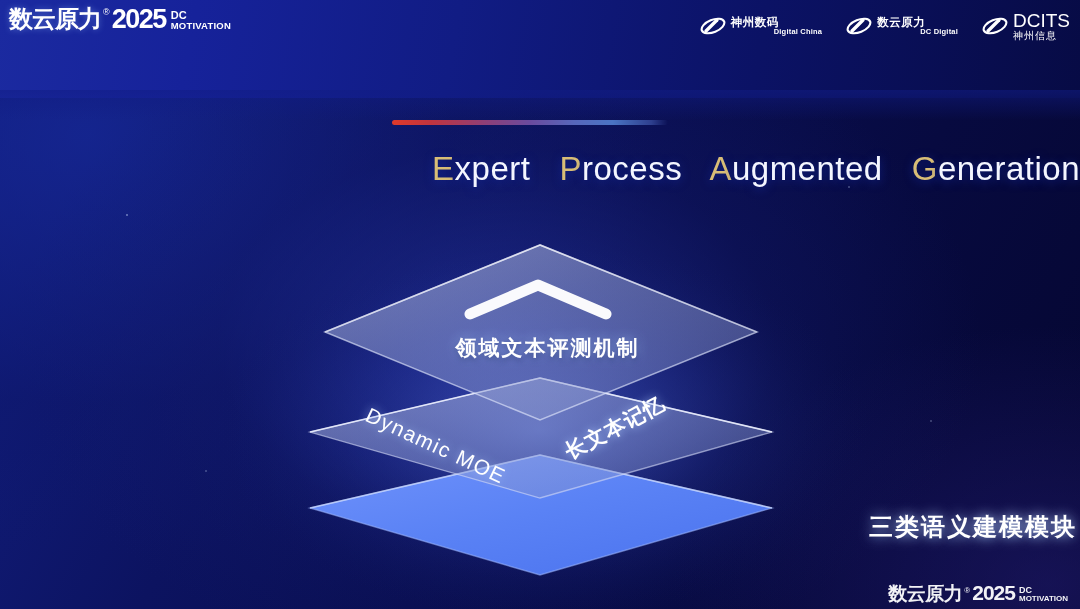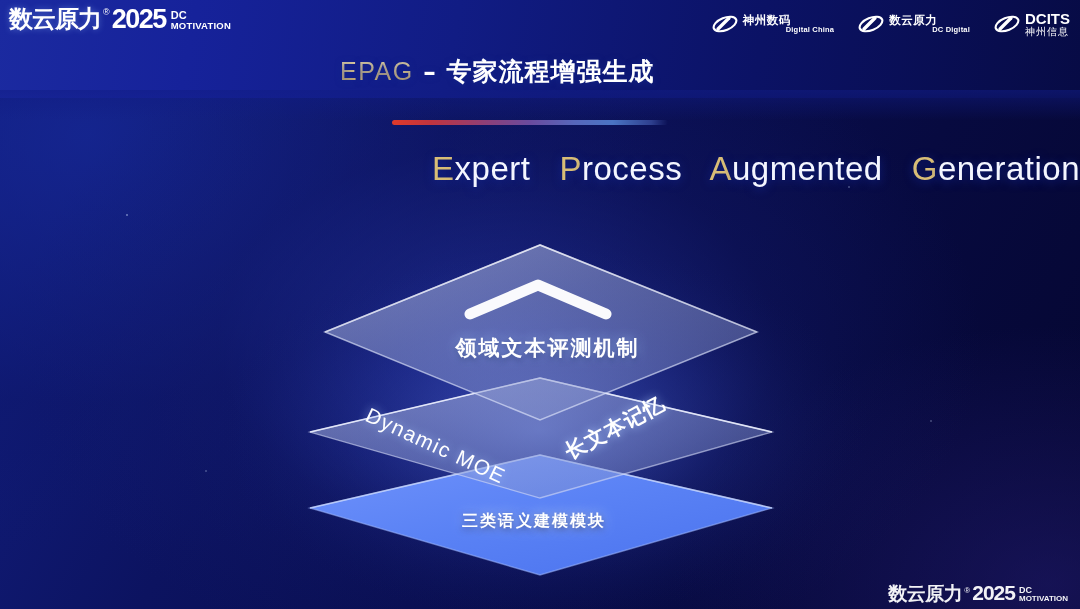--- a/index.html
+++ b/index.html
@@ -65,21 +65,21 @@
     font-family:"Liberation Sans",sans-serif; font-weight:400; letter-spacing:1.5px;
   }
   
   .logos { position:absolute; top:11px; right:10px; display:flex; gap:24px; align-items:center; }
   .logo { display:flex; align-items:center; gap:5px; }
   .swoosh { width:26px; height:22px; position:relative; flex:none; }
   .swoosh svg { display:block; }
   .logo-txt { display:flex; flex-direction:column; line-height:1.05; }
   .logo-cn { font-family:"DejaVu Sans",sans-serif; font-size:11.5px; font-weight:700; color:#fff; letter-spacing:.5px; }
   .logo-en { font-family:"Liberation Sans",sans-serif; font-size:7.5px; font-weight:700; color:#fff; letter-spacing:.2px;padding-left:43px; }
-  .logo-dcits { font-family:"Liberation Sans",sans-serif; font-size:15px; font-weight:700; color:#fff; letter-spacing:0px; }
+  .logo-dcits { font-family:"Liberation Sans",sans-serif; font-size:19px; font-weight:400; color:#fff; letter-spacing:0px; }
   .logo-dcits-cn { font-family:"DejaVu Sans",sans-serif; font-size:10px; font-weight:400; color:#fff; letter-spacing:1px; }
   
   .divider {
     position:absolute; left:392px; top:120px; width:276px; height:5px; border-radius:3px;
     background:linear-gradient(90deg,#e03a2a 0%,#c0343f 14%,#8e3f78 34%,#6a4b9e 50%,#5767bb 66%,#4a74c4 80%,#2e3f8e 94%,rgba(30,40,110,0) 100%);
     filter:blur(.3px);
   }
   
   .subtitle {
     position:absolute; top:150px; left:0; right:0; text-align:right;
@@ -95,22 +95,22 @@
   .layerlabel {
     position:absolute; font-family:"DejaVu Sans",sans-serif; color:#ffffff; white-space:nowrap;
   }
   .lbl-top {
     top:334px; left:0; right:0; text-align:center;
     font-size:21px; font-weight:700; letter-spacing:2px;
     text-shadow:0 0 12px rgba(160,190,255,.85), 0 2px 6px rgba(10,20,80,.8);
     padding-left:15px;
   }
   .lbl-bottom {
-    top:511px; left:0; right:12px; text-align:center;
-    font-size:16px; font-weight:700; letter-spacing:2px;
+    top:511px; left:0; right:3px; text-align:right;
+    font-size:24px; font-weight:700; letter-spacing:2px;
     text-shadow:0 0 13px rgba(190,215,255,.95), 0 2px 6px rgba(10,20,90,.8);
   }
   .lbl-moe {
     top:403px; left:372px;
     font-family:"Liberation Sans",sans-serif;
     font-size:21px; font-weight:400; letter-spacing:1.5px;
     transform:rotate(25deg); transform-origin:left top;
     text-shadow:0 0 10px rgba(170,200,255,.8);
   }
   .lbl-mem {
@@ -149,23 +149,20 @@
       <span class="brand-cn">数云原力</span>
       <span class="brand-reg">®</span>
       <span class="brand-year">2025</span>
       <span class="brand-dc">
         <span class="l1">DC</span>
         <span class="l2">MOTIVATION</span>
       </span>
     </div>
 
 
-    <div class="slide-title">
-      <span class="epag">EPAG</span><span> – 专家流程增强生成</span>
-    </div>
 
     <div class="logos">
 
       <div class="logo">
         <span class="swoosh">
           <svg width="26" height="22" viewBox="0 0 26 22">
             <ellipse cx="13" cy="11" rx="12" ry="6.2" fill="none" stroke="#ffffff" stroke-width="2.1" transform="rotate(-22 13 11)"></ellipse>
             <path d="M6 16 L17 5" stroke="#ffffff" stroke-width="3.4" stroke-linecap="round"></path>
           </svg>
         </span>

